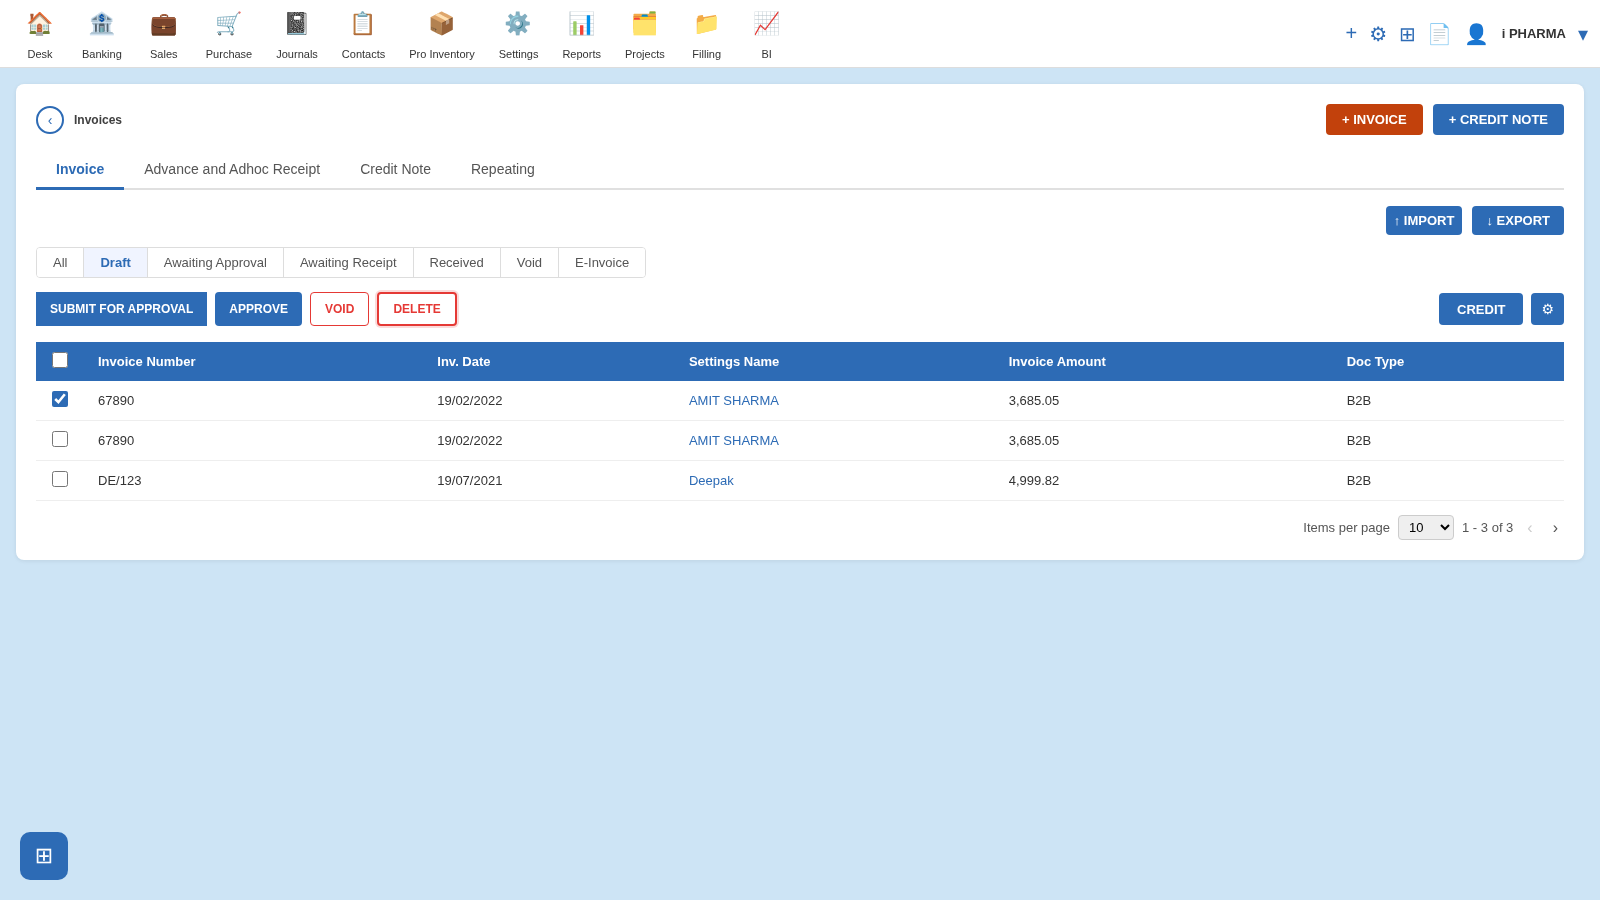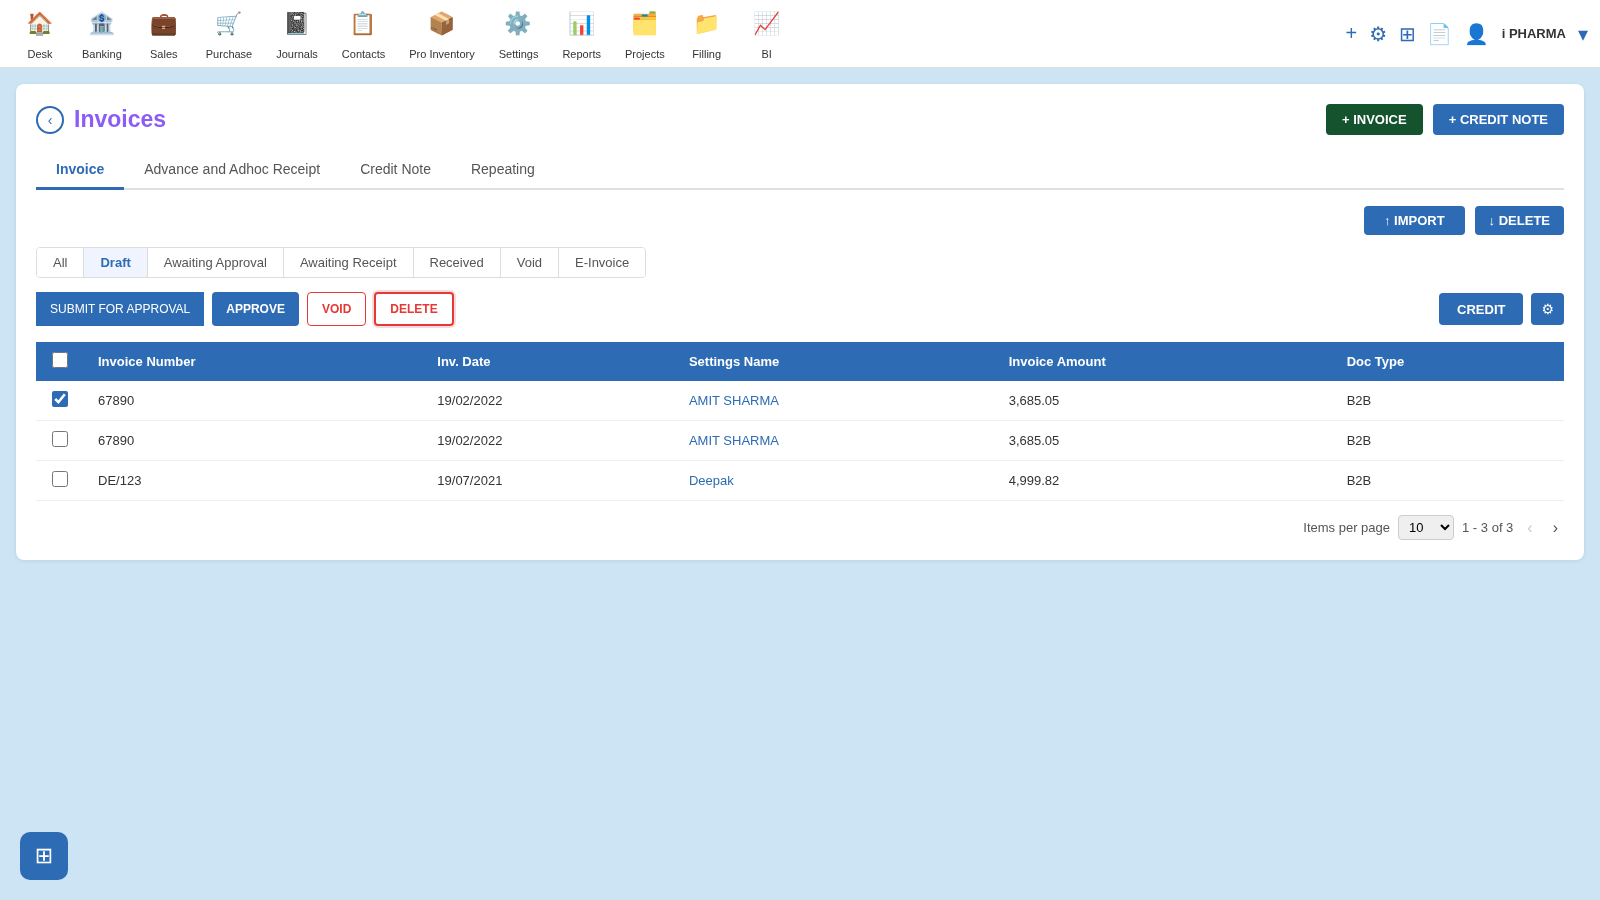--- a/index.html
+++ b/index.html
@@ -90,30 +90,30 @@
       border-radius: 50%;
       border: 2px solid #2d6bb5;
       display: flex;
       align-items: center;
       justify-content: center;
       cursor: pointer;
       color: #2d6bb5;
       font-size: 14px;
     }
     .page-title {
-      font-size: 23px;
-      font-weight: bold;
-      color: #8b5cf6;
+      font-size: 12px;
+      font-weight: bold;
+      color: #404040;
     }
     .header-actions {
       display: flex;
       gap: 10px;
     }
     .btn-invoice {
-      background: #14532d;
+      background: #c2410c;
       color: #fff;
       border: none;
       border-radius: 4px;
       padding: 8px 16px;
       cursor: pointer;
       font-size: 13px;
       font-weight: bold;
       display: flex;
       align-items: center;
       gap: 6px;
@@ -158,21 +158,21 @@
       display: flex;
       justify-content: flex-end;
       gap: 10px;
       margin-bottom: 12px;
     }
     .btn-import {
       background: #2d6bb5;
       color: #fff;
       border: none;
       border-radius: 4px;
-      padding: 7px 20px;
+      padding: 7px 8px;
       cursor: pointer;
       font-size: 13px;
       font-weight: bold;
       display: flex;
       align-items: center;
       gap: 5px;
     }
     .btn-export {
       background: #2d6bb5;
       color: #fff;
@@ -226,21 +226,21 @@
       gap: 8px;
     }
     .btn-submit {
       background: #2d6bb5;
       color: #fff;
       border: none;
       border-radius: 0;
       padding: 8px 14px;
       cursor: pointer;
       font-size: 12px;
-      font-weight: normal;
+      font-weight: bold;
       text-align: center;
     }
     .btn-approve {
       background: #2d6bb5;
       color: #fff;
       border: none;
       border-radius: 4px;
       padding: 8px 14px;
       cursor: pointer;
       font-size: 12px;
@@ -459,21 +459,21 @@
 
     <div class="tabs">
       <div class="tab active">Invoice</div>
       <div class="tab">Advance and Adhoc Receipt</div>
       <div class="tab">Credit Note</div>
       <div class="tab">Repeating</div>
     </div>
 
     <div class="action-row">
       <button class="btn-import">↑ IMPORT</button>
-      <button class="btn-export">↓ DELETE</button>
+      <button class="btn-export">↓ EXPORT</button>
     </div>
 
     <div class="status-tabs">
       <div class="status-tab">All</div>
       <div class="status-tab active">Draft</div>
       <div class="status-tab">Awaiting Approval</div>
       <div class="status-tab">Awaiting Receipt</div>
       <div class="status-tab">Received</div>
       <div class="status-tab">Void</div>
       <div class="status-tab">E-Invoice</div>

